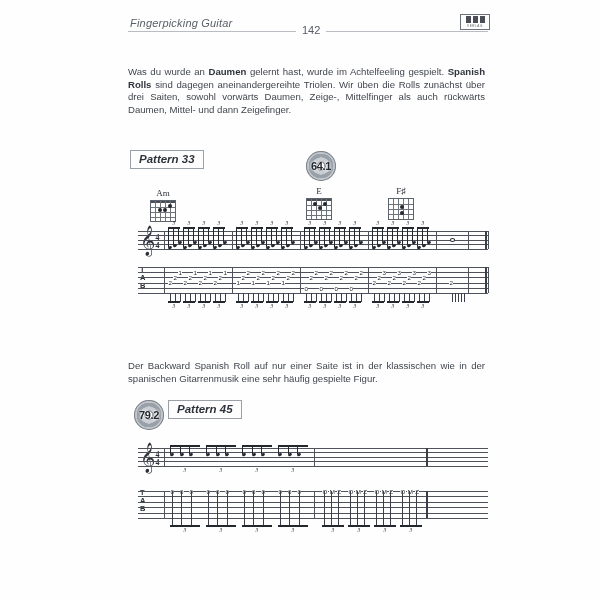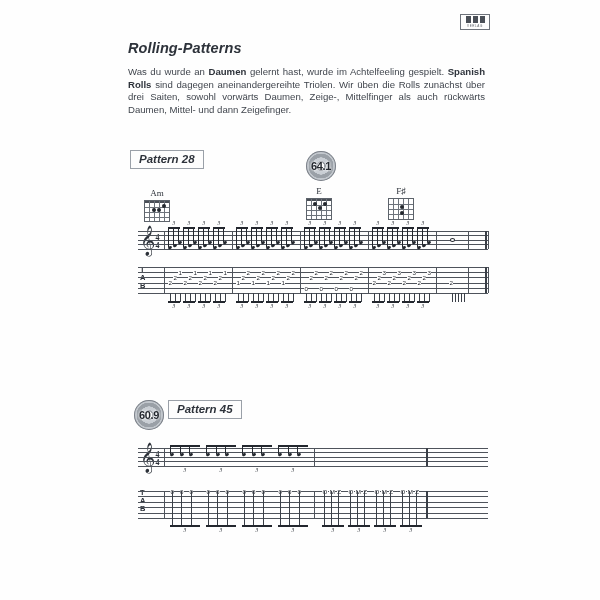--- a/index.html
+++ b/index.html
@@ -138,42 +138,46 @@
   .whole{
     position:absolute;width:5px;height:3.4px;border-radius:50%;
     border:1.1px solid #23272e;box-sizing:border-box;background:#fefefe;
   }
 </style>
 </head>
 <body>
 
 <div class="page">
 
+  <div class="header">
+    <div class="rule"></div>
+    <div class="booktitle">Fingerpicking Guitar</div>
+    <div class="pageno">142</div>
+  </div>
 
   <div class="logo">
     <div class="bars">
         <i></i>
         <i></i>
         <i></i>
       </div>
     <div class="sub">VERLAG</div>
   </div>
 
-  <div class="h1">Rolling-Patterns</div>
 
   <div class="para" id="para1">
     <span>Was du wurde an </span><b>Daumen</b><span> gelernt hast, wurde im Achtelfeeling gespielt. </span><b>Spanish Rolls</b><span> sind dagegen aneinandergereihte Triolen. Wir üben die Rolls zunächst über drei Saiten, sowohl vorwärts Daumen, Zeige-, Mittelfinger als auch rückwärts Daumen, Mittel- und dann Zeigefinger.</span>
   </div>
 
-  <div class="pattern-cap" id="cap28">Pattern 28</div>
+  <div class="pattern-cap" id="cap28">Pattern 33</div>
   <div class="cd" id="cd1">
     <span class="tracklabel">64.1</span>
   </div>
 
-  <div class="chord" style="left:144px;top:188px;">
+  <div class="chord" style="left:150px;top:188px;">
     <div class="name">Am</div>
     <div class="grid">
       <div class="nut"></div>
       <div class="v" style="left:4px;"></div>
         <div class="v" style="left:9px;"></div>
       <div class="v" style="left:14px;"></div>
         <div class="v" style="left:19px;"></div>
       <div class="h" style="top:6px;"></div>
         <div class="h" style="top:11px;"></div>
         <div class="h" style="top:16px;"></div>
@@ -513,23 +517,24 @@
         <div class="trip" style="left:283.5px;top:42px;">3</div>
         <div class="tabnum" style="left:311px;top:18.400000000000002px;">2</div>
         <div class="tabstem" style="left:314px;top:32px;height:9px;"></div>
         <div class="tabstem" style="left:317px;top:32px;height:9px;"></div>
         <div class="tabstem" style="left:320px;top:32px;height:9px;"></div>
         <div class="tabstem" style="left:323px;top:32px;height:9px;"></div>
         <div class="tabstem" style="left:326px;top:32px;height:9px;"></div>
       </div>
   </div>
 
+  <div class="para" id="para2">Der Backward Spanish Roll auf nur einer Saite ist in der klassischen wie in der spanischen Gitarrenmusik eine sehr häufig gespielte Figur.</div>
 
   <div class="cd" id="cd2">
-    <span class="tracklabel">60.9</span>
+    <span class="tracklabel">79.2</span>
   </div>
   <div class="pattern-cap" id="cap29">Pattern 45</div>
 
   <div class="system" id="system2" style="top:443px;">
     <div class="staff" id="staff2" style="height:34px;">
       <div class="clef" id="clef2" style="top:1px;font-size:26px;">𝄞</div>
       <div class="timesig" id="ts2n" style="left:16px;top:8px;width:7px;">4</div>
       <div class="timesig" id="ts2d" style="left:16px;top:16px;width:7px;">4</div>
     <div class="line" style="left:0;top:5px;width:350px;"></div>
         <div class="line" style="left:0;top:9.4px;width:350px;"></div>

